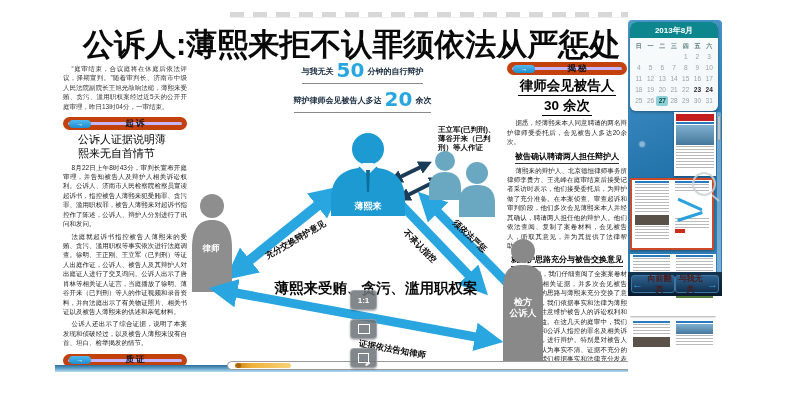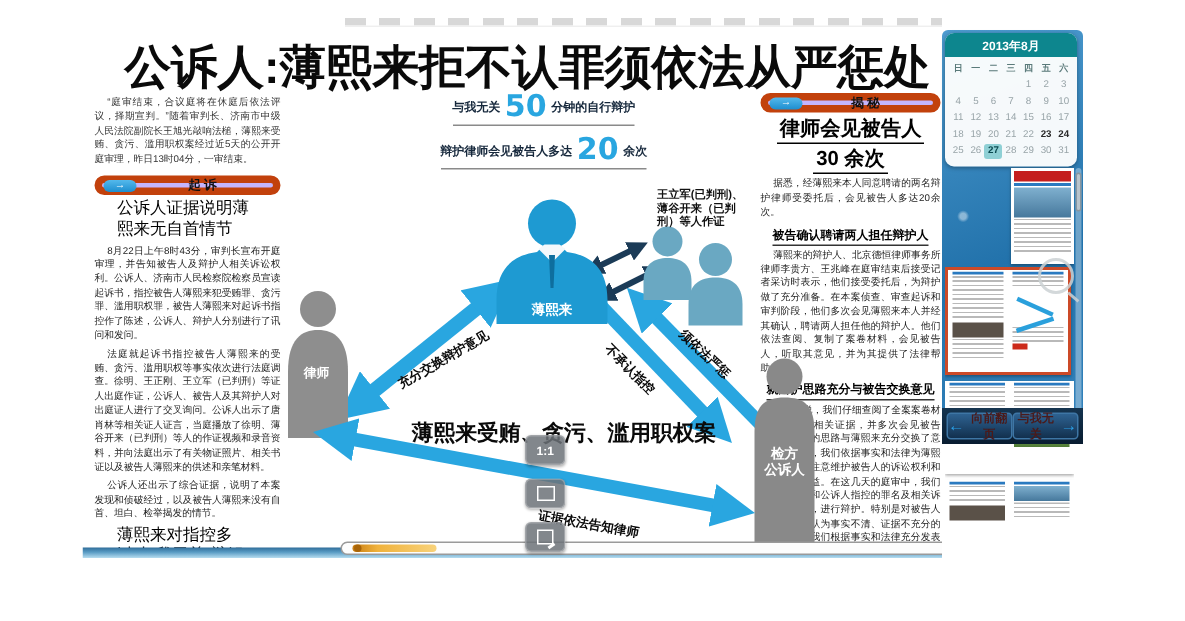--- a/index.html
+++ b/index.html
@@ -115,20 +115,24 @@
     <div class="leftcol">
       <p class="p6 lede">“庭审结束，合议庭将在休庭后依法评议，择期宣判。”随着审判长、济南市中级人民法院副院长王旭光敲响法槌，薄熙来受贿、贪污、滥用职权案经过近5天的公开开庭审理，昨日13时04分，一审结束。</p>
       <div class="badge">
         <span class="chip"></span>
         <span class="btxt">起诉</span>
       </div>
       <div class="stitle">公诉人证据说明薄熙来无自首情节</div>
       <p class="p6">8月22日上午8时43分，审判长宣布开庭审理，并告知被告人及辩护人相关诉讼权利。公诉人、济南市人民检察院检察员宣读起诉书，指控被告人薄熙来犯受贿罪、贪污罪、滥用职权罪，被告人薄熙来对起诉书指控作了陈述，公诉人、辩护人分别进行了讯问和发问。</p>
       <p class="p6">法庭就起诉书指控被告人薄熙来的受贿、贪污、滥用职权等事实依次进行法庭调查。徐明、王正刚、王立军（已判刑）等证人出庭作证，公诉人、被告人及其辩护人对出庭证人进行了交叉询问。公诉人出示了唐肖林等相关证人证言，当庭播放了徐明、薄谷开来（已判刑）等人的作证视频和录音资料，并向法庭出示了有关物证照片、相关书证以及被告人薄熙来的供述和亲笔材料。</p>
       <p class="p6">公诉人还出示了综合证据，说明了本案发现和侦破经过，以及被告人薄熙来没有自首、坦白、检举揭发的情节。</p>
+      <div class="badge">
+        <span class="chip"></span>
+        <span class="btxt">质证</span>
+      </div>
       <div class="stitle">薄熙来对指控多以“与我无关”辩解</div>
 
     </div>
 
     <div class="stats">
       <div class="stat">
         <span class="t"><span>与我无关</span><span class="n">50</span><span>分钟的自行辩护</span></span>
       </div>
       <div class="stat">
         <span class="t"><span>辩护律师会见被告人多达</span><span class="n">20</span><span>余次</span></span>

